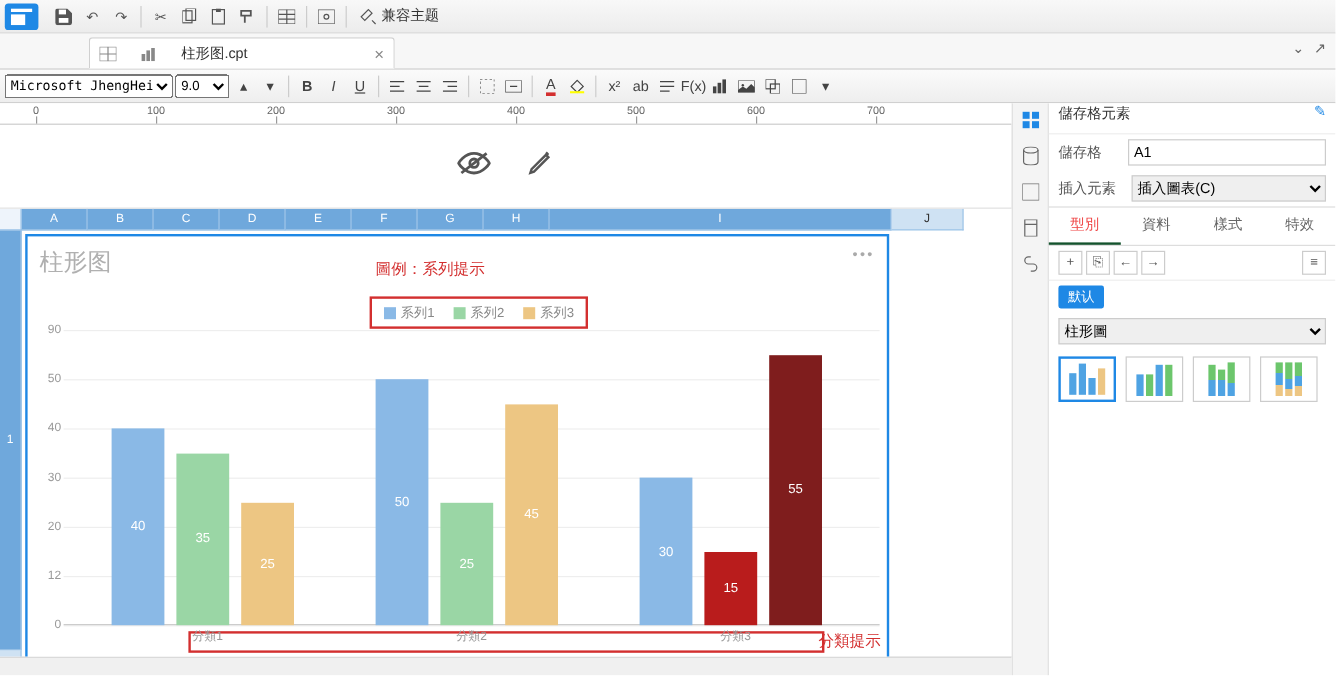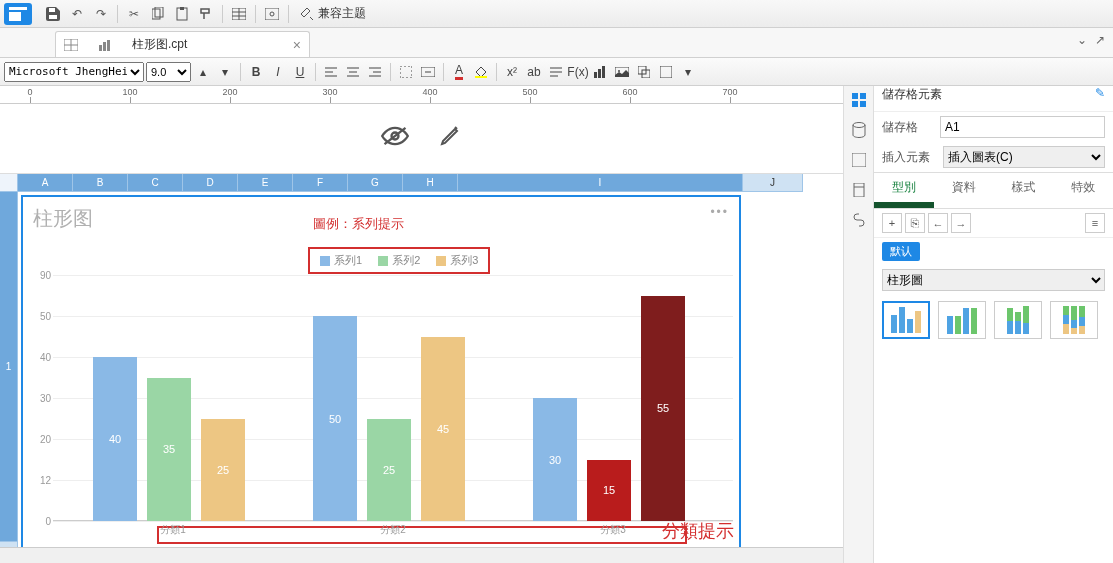--- a/index.html
+++ b/index.html
@@ -7,21 +7,21 @@
     
     
     .toolbar-1 { height: 28px; background: linear-gradient(#f8f8f8,#ececec); border-bottom: 1px solid #d0d0d0; display: flex; align-items: center; padding: 0 4px; gap: 2px; }
     .app-icon { width: 28px; height: 22px; background: #1e88e5; border-radius: 3px; display: flex; align-items: center; justify-content: center; color: #fff; font-size: 14px; margin-right: 8px; }
     .tb-btn { width: 22px; height: 22px; display: flex; align-items: center; justify-content: center; cursor: pointer; color: #555; border-radius: 2px; }
     .tb-sep { width: 1px; height: 18px; background: #ccc; margin: 0 3px; }
     .theme-btn { display: flex; align-items: center; gap: 4px; padding: 0 6px; height: 22px; cursor: pointer; }
     
     
     .tab-row { height: 30px; background: #f7f7f7; border-bottom: 1px solid #d0d0d0; display: flex; align-items: flex-end; padding-left: 55px; position: relative; }
-    .doc-tab { height: 26px; background: #fff; border: 1px solid #d0d0d0; border-bottom: none; display: flex; align-items: center; padding: 0 30px 0 8px; position: relative; border-radius: 3px 3px 0 0; gap: 20px; min-width: 255px; }
+    .doc-tab { height: 26px; background: #fff; border: 1px solid #d0d0d0; border-bottom: none; display: flex; align-items: center; padding: 0 30px 0 8px; position: relative; border-radius: 3px 3px 0 0; gap: 20px; min-width: 255px; margin-left: 19px; }
     .tab-close { position: absolute; right: 8px; color: #888; cursor: pointer; font-size: 14px; }
     .tab-row .right-icons { position: absolute; right: 8px; top: 5px; display: flex; gap: 8px; color: #666; }
     
     
     .toolbar-2 { height: 28px; background: linear-gradient(#fbfbfb,#eee); border-bottom: 1px solid #d0d0d0; display: flex; align-items: center; padding: 0 4px; gap: 2px; }
     .font-select { height: 20px; font-size: 11px; font-family: monospace; width: 140px; }
     .size-select { height: 20px; font-size: 11px; width: 45px; }
     .fmt-btn { width: 20px; height: 20px; display: flex; align-items: center; justify-content: center; cursor: pointer; color: #444; font-size: 12px; }
     
     
@@ -48,21 +48,21 @@
     .cells { position: absolute; left: 18px; top: 18px; right: 0; bottom: 0; }
     
     
     .chart-wrap { position: absolute; left: 3px; top: 3px; width: 720px; height: 355px; border: 2px solid #1e88e5; background: #fff; }
     .chart-title { position: absolute; left: 10px; top: 8px; font-size: 20px; color: #b0b0b0; }
     .chart-menu { position: absolute; right: 10px; top: 8px; color: #aaa; cursor: pointer; letter-spacing: 2px; }
     .legend-annot { position: absolute; left: 290px; top: 18px; color: #d32f2f; font-size: 13px; font-weight: 500; }
     .legend-box { position: absolute; left: 285px; top: 50px; border: 2px solid #d32f2f; padding: 4px 10px; display: flex; gap: 16px; font-size: 11px; color: #888; }
     .legend-item { display: flex; align-items: center; gap: 4px; }
     .legend-sw { width: 10px; height: 10px; }
-    .cat-annot { position: absolute; right: 5px; bottom: 5px; color: #d32f2f; font-size: 18px; font-weight: 500; }
+    .cat-annot { position: absolute; right: 5px; bottom: 5px; color: #d32f2f; font-size: 13px; font-weight: 500; }
     .cat-box { position: absolute; left: 134px; bottom: 4px; width: 530px; height: 18px; border: 2px solid #d32f2f; }
     
     
     .plot { position: absolute; left: 30px; top: 78px; width: 680px; height: 256px; }
     .y-axis { position: absolute; left: -18px; top: 0; bottom: 10px; width: 18px; }
     .y-tick { position: absolute; right: 2px; font-size: 10px; color: #999; transform: translateY(-50%); }
     .grid-line { position: absolute; left: 0; right: 0; border-top: 1px solid #eee; }
     .baseline { position: absolute; left: 0; right: 0; bottom: 10px; border-top: 1px solid #ccc; }
     .bars { position: absolute; left: 0; right: 0; bottom: 10px; height: 246px; }
     .bar { position: absolute; bottom: 0; width: 44px; display: flex; align-items: center; justify-content: center; color: #fff; font-size: 11px; }
@@ -74,21 +74,21 @@
     .side-ico.active { color: #1e88e5; }
     
     .prop-panel { width: 240px; border-left: 1px solid #ddd; background: #fff; display: flex; flex-direction: column; }
     .prop-title { height: 26px; display: flex; justify-content: space-between; padding: 0 8px; border-bottom: 1px solid #eee; font-size: 12px; color: #333; }
     .prop-row { display: flex; align-items: center; padding: 4px 8px; gap: 6px; }
     .prop-label { width: 55px; font-size: 12px; color: #555; }
     .prop-input { flex: 1; height: 22px; border: 1px solid #ccc; padding: 0 4px; font-size: 12px; }
     .prop-select { flex: 1; height: 22px; border: 1px solid #ccc; font-size: 12px; }
     .prop-tabs { display: flex; border-bottom: 1px solid #ddd; border-top: 1px solid #ddd; }
     .prop-tab { flex: 1; text-align: center; padding: 6px 0; font-size: 12px; cursor: pointer; color: #666; }
-    .prop-tab.active { color: #15803d; border-bottom: 6px solid #14532d; }
+    .prop-tab.active { color: #ef4444; border-bottom: 2px solid #14532d; }
     .mini-tb { display: flex; align-items: center; padding: 4px 8px; gap: 3px; border-bottom: 1px solid #eee; }
     .mini-btn { width: 20px; height: 20px; border: 1px solid #ccc; display: flex; align-items: center; justify-content: center; cursor: pointer; font-size: 11px; color: #555; background: #fff; }
     .tag-row { padding: 4px 8px; }
     .tag { display: inline-block; background: #1e88e5; color: #fff; padding: 2px 8px; font-size: 11px; border-radius: 2px; }
     .chart-type-row { padding: 4px 8px; text-decoration: underline; }
     .chart-thumbs { display: flex; gap: 8px; padding: 6px 8px; }
     .thumb { width: 48px; height: 38px; border: 1px solid #ccc; display: flex; align-items: flex-end; justify-content: center; gap: 2px; padding: 4px; cursor: pointer; }
     .thumb.sel { border: 2px solid #1e88e5; }
     .thumb-bar { width: 6px; }
     

